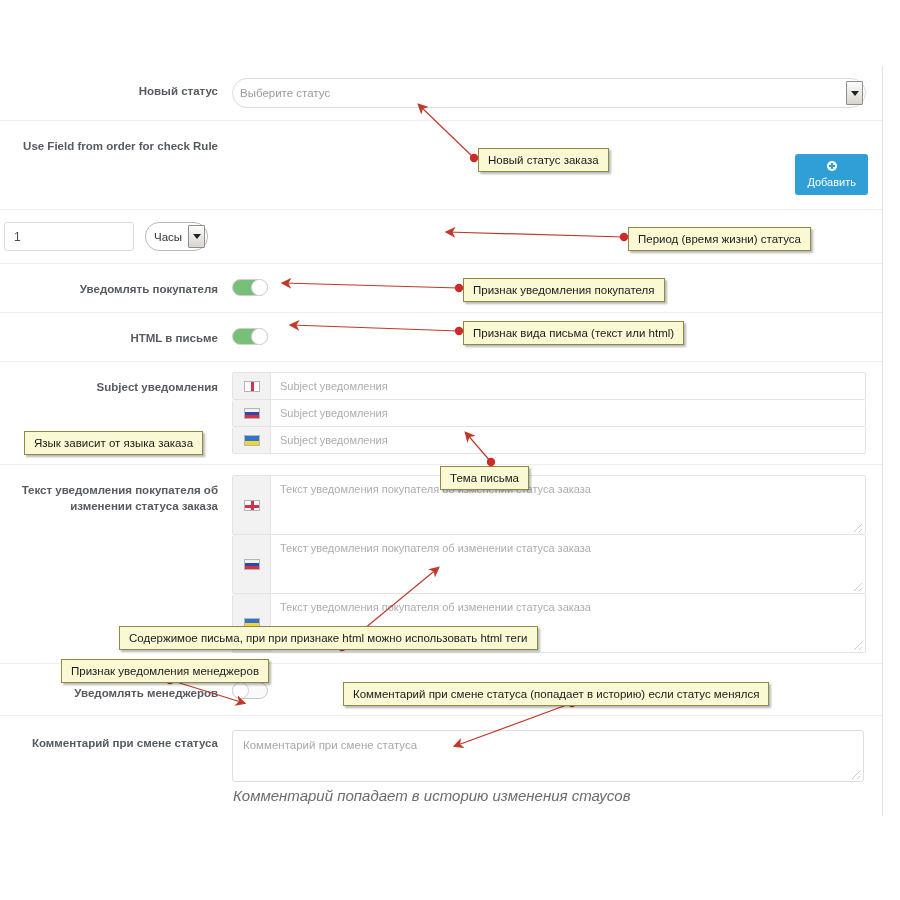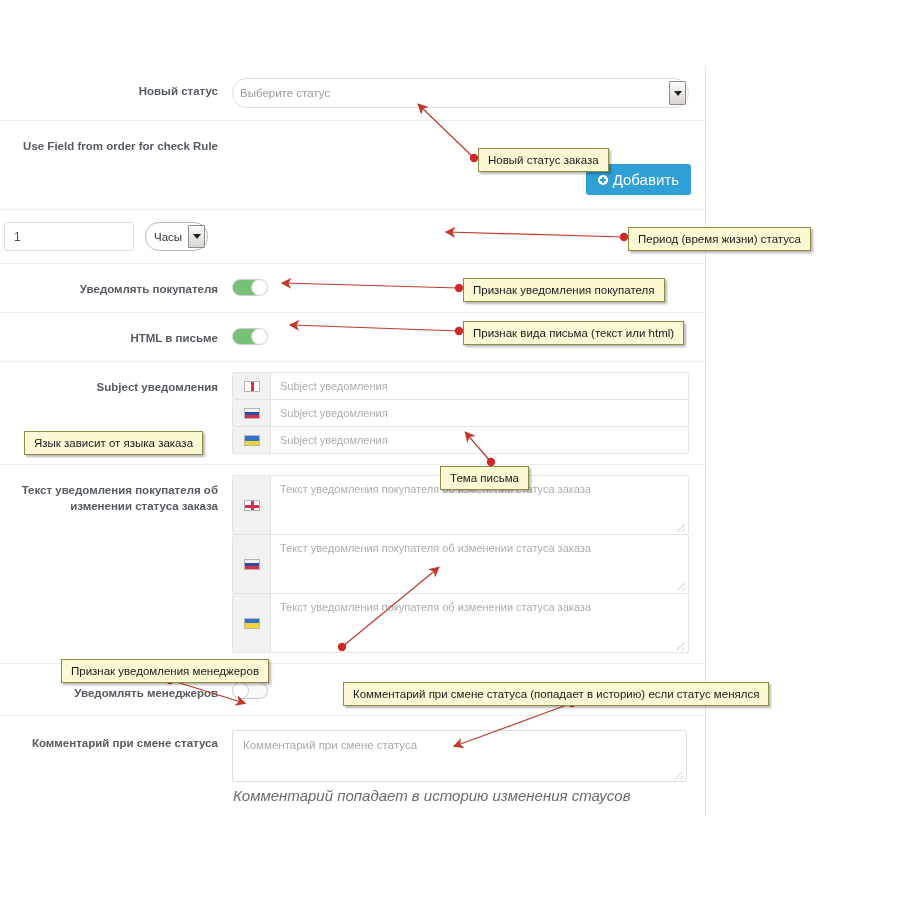--- a/index.html
+++ b/index.html
@@ -14,21 +14,21 @@
   #page {
     position: relative;
     width: 900px; height: 900px;
     background: #fff;
   }
 
   
   .panel {
     position: absolute;
     left: 0; top: 66px;
-    width: 706px;
+    width: 883px;
     border-right: 1px solid #e3e3e3;
     background: #0f766e;
   }
   .row {
     display: flex;
     align-items: flex-start;
     border-bottom: 1px solid #ededed;
     padding: 0;
     min-height: 46px;
     background: #fff;
@@ -174,23 +174,24 @@
 
   .btn-primary {
     display: inline-flex;
     align-items: center;
     gap: 5px;
     background: #2f9fd6;
     color: #fff;
     border: none;
     border-radius: 3px;
     padding: 7px 12px;
-    font-size: 15px;
+    font-size: 11px;
     font-family: inherit;
     cursor: pointer;
+    flex-direction: column;
   }
   .plus-circle {
     width: 10px; height: 10px;
     border-radius: 50%;
     background: #fff;
     position: relative;
     flex: 0 0 10px;
   }
   .plus-circle::before, .plus-circle::after {
     content: ""; position: absolute; background: #2f9fd6;
@@ -394,17 +395,18 @@
         <circle cx="572" cy="703" r="4.2"></circle>
       </g>
     </svg>
 
     <div class="callout" style="left:478px;top:148px">Новый статус заказа</div>
     <div class="callout" style="left:628px;top:227px">Период (время жизни) статуса</div>
     <div class="callout" style="left:463px;top:278px">Признак уведомления покупателя</div>
     <div class="callout" style="left:463px;top:321px">Признак вида письма (текст или html)</div>
     <div class="callout" style="left:24px;top:431px">Язык зависит от языка заказа</div>
     <div class="callout" style="left:440px;top:466px">Тема письма</div>
+    <div class="callout" style="left:119px;top:626px">Содержимое письма, при при признаке html можно использовать html теги</div>
     <div class="callout" style="left:61px;top:659px">Признак уведомления менеджеров</div>
     <div class="callout" style="left:343px;top:682px">Комментарий при смене статуса (попадает в историю) если статус менялся</div>
   </div>
 
 </div>
 
 </body></html>

